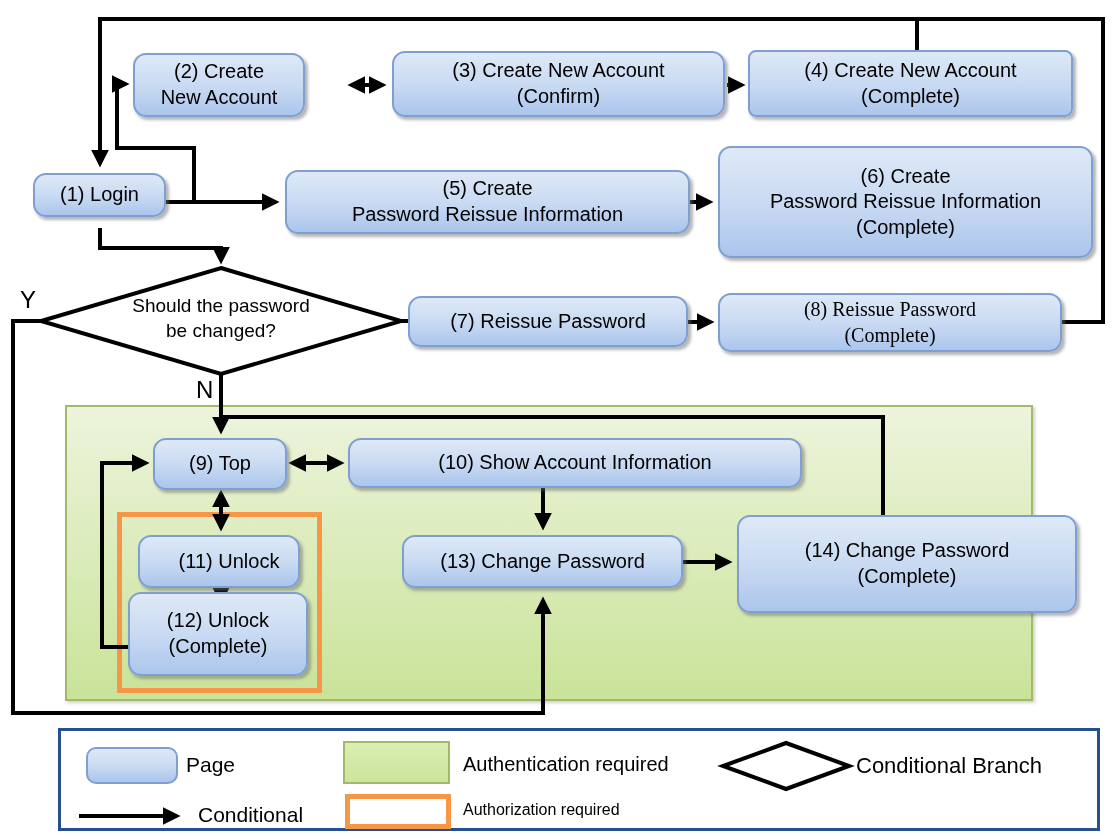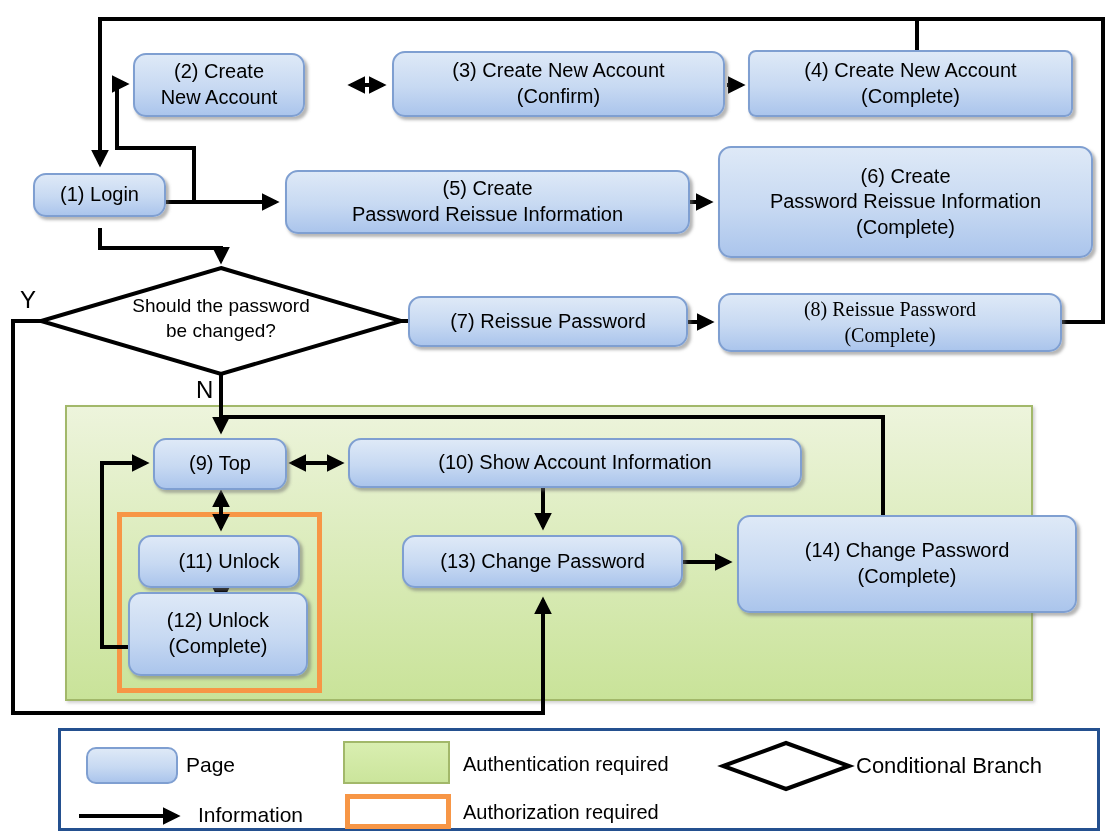--- a/index.html
+++ b/index.html
@@ -145,27 +145,27 @@
   <div class="node" style="left:737px;top:515px;width:340px;height:98px;">(14) Change Password
 (Complete)</div>
 
   <div id="legend">
     <div id="legend-page-swatch"></div>
     <div class="legend-item-label" style="left:125px;top:22px;">Page</div>
 
     <svg width="120" height="24" style="position:absolute;left:14px;top:73px;">
       <polyline class="edge" points="4,12 102,12" marker-end="url(#ah-e)"></polyline>
     </svg>
-    <div class="legend-item-label" style="left:137px;top:72px;">Information</div>
+    <div class="legend-item-label" style="left:137px;top:72px;">Conditional</div>
 
     <div id="legend-auth-swatch"></div>
     <div class="legend-item-label" style="left:402px;top:22px;font-size:20px;">Authentication required</div>
 
     <div id="legend-authz-swatch"></div>
-    <div class="legend-item-label" style="left:402px;top:70px;font-size:20px;">Authorization required</div>
+    <div class="legend-item-label" style="left:402px;top:70px;font-size:16px;">Authorization required</div>
 
     <svg width="140" height="54" style="position:absolute;left:655px;top:8px;">
       <polygon class="shape" points="70,4 133,27 70,50 7,27"></polygon>
     </svg>
     <div class="legend-item-label" style="left:795px;top:22px;font-size:22px;">Conditional Branch</div>
   </div>
 
 </div>
 
 </body></html>

